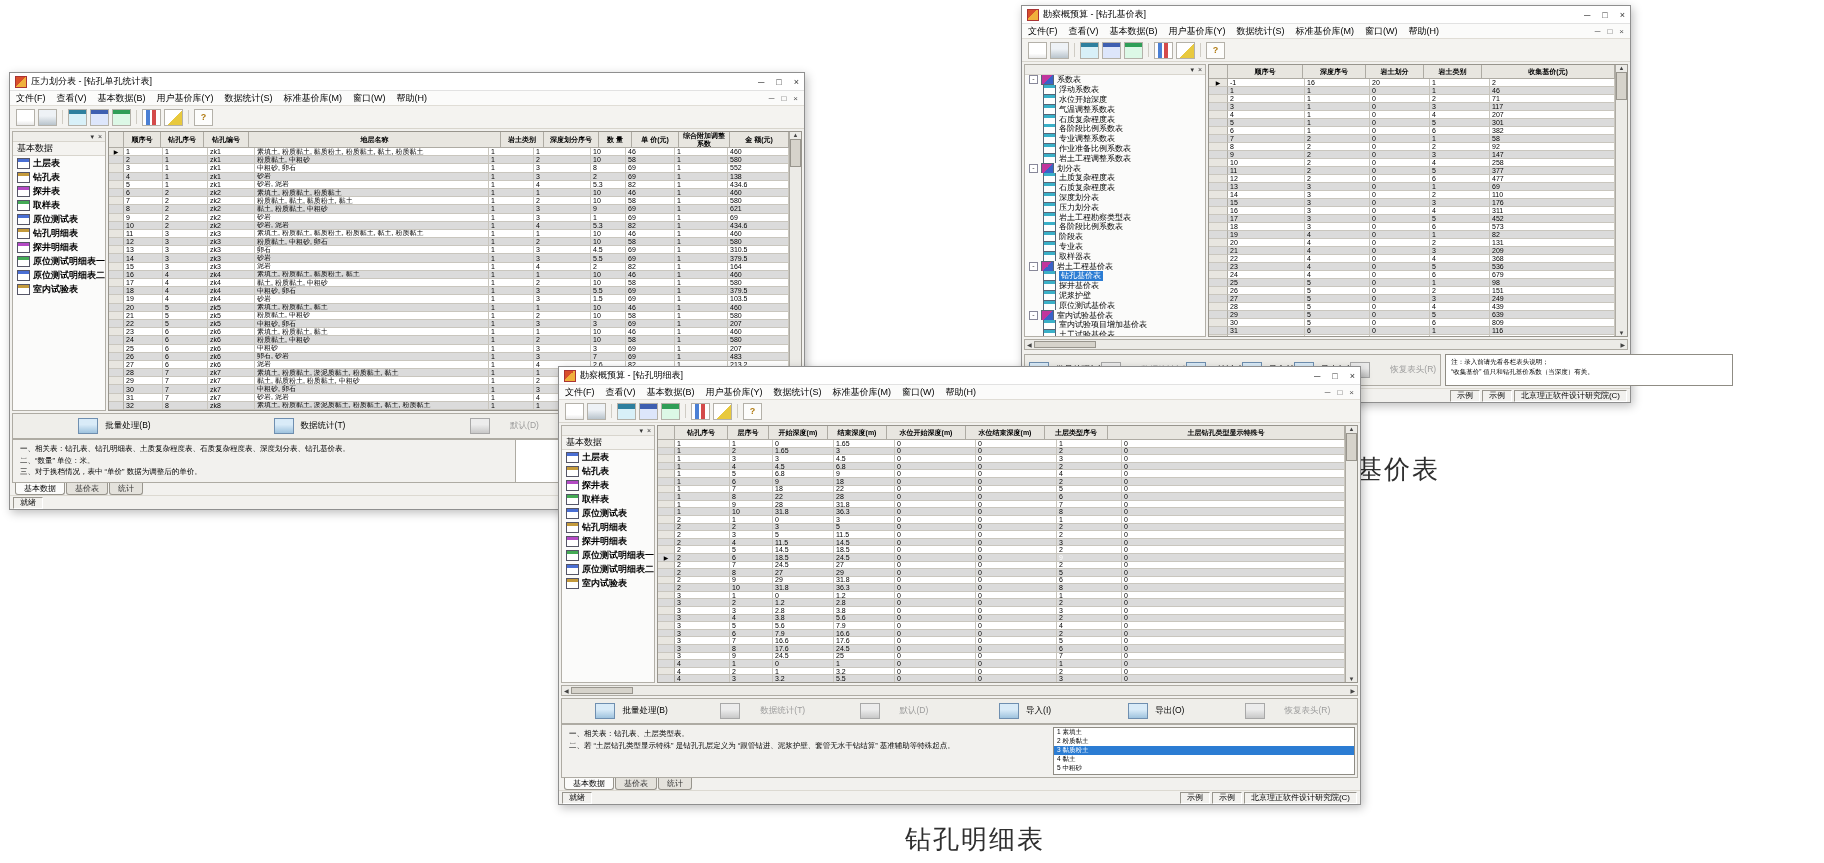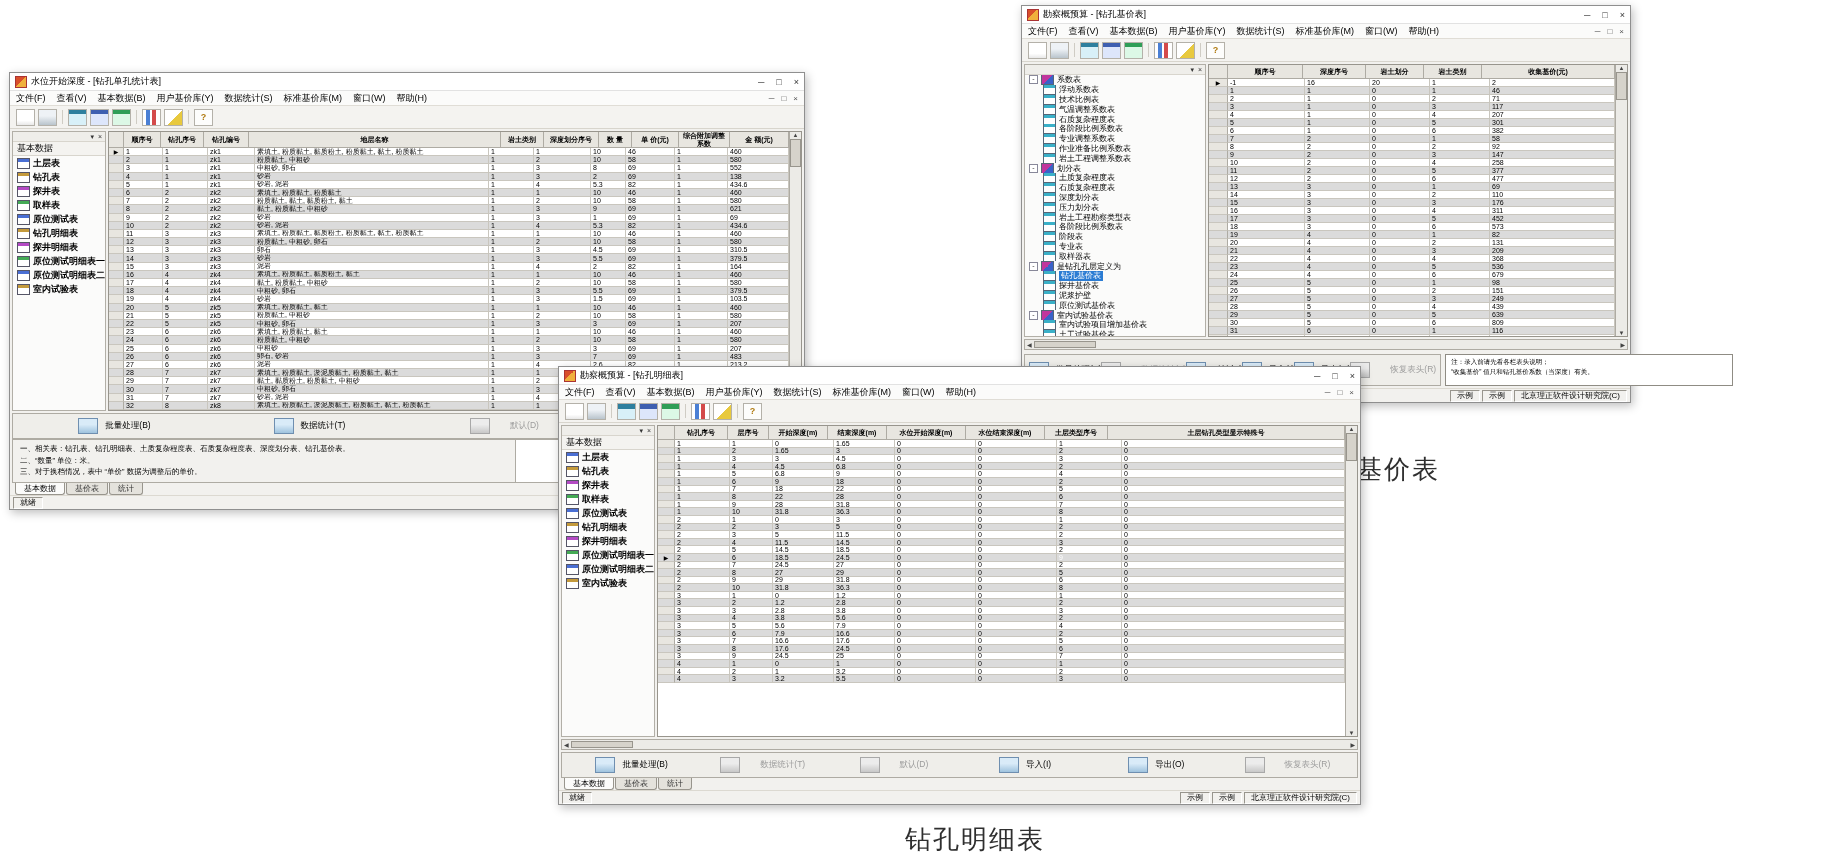--- a/index.html
+++ b/index.html
@@ -87,21 +87,21 @@
 .sseg{border:1px solid;border-color:#98958d #fff #fff #98958d;padding:0 6px;height:10px;line-height:10px;white-space:nowrap;}
 </style>
 </head>
 <body>
 
 <div id="canvas">
 
   <div class="win" id="w1" style="left:9px;top:72px;width:794px;height:436px;z-index:1">
     <div class="titlebar">
       <span class="appico"></span>
-      <span>水位开始深度 - [钻孔单孔统计表]</span>
+      <span>压力划分表 - [钻孔单孔统计表]</span>
       <span class="wbtns">
         <span>─</span>
         <span>□</span>
         <span>×</span>
       </span>
     </div>
     <div class="menubar">
       <span class="mi">文件(F)</span>
         <span class="mi">查看(V)</span>
         <span class="mi">基本数据(B)</span>
@@ -707,21 +707,21 @@
               <span class="tbox">-</span>
               <span class="tico root"></span>
               <span>系数表</span>
             </div>
             <div class="titem" style="padding-left: 18px;">
               <span class="tico"></span>
               <span>浮动系数表</span>
             </div>
             <div class="titem" style="padding-left: 18px;">
               <span class="tico"></span>
-              <span>技术比例表</span>
+              <span>水位开始深度</span>
             </div>
             <div class="titem" style="padding-left: 18px;">
               <span class="tico"></span>
               <span>气温调整系数表</span>
             </div>
             <div class="titem" style="padding-left: 18px;">
               <span class="tico"></span>
               <span>石质复杂程度表</span>
             </div>
             <div class="titem" style="padding-left: 18px;">
@@ -777,21 +777,21 @@
               <span class="tico"></span>
               <span>专业表</span>
             </div>
             <div class="titem" style="padding-left: 18px;">
               <span class="tico"></span>
               <span>取样器表</span>
             </div>
             <div class="titem" style="padding-left: 4px;">
               <span class="tbox">-</span>
               <span class="tico root"></span>
-              <span>是钻孔孔层定义为</span>
+              <span>岩土工程基价表</span>
             </div>
             <div class="titem" style="padding-left: 18px;">
               <span class="tico"></span>
               <span class="sel">钻孔基价表</span>
             </div>
             <div class="titem" style="padding-left: 18px;">
               <span class="tico"></span>
               <span>探井基价表</span>
             </div>
             <div class="titem" style="padding-left: 18px;">
@@ -1635,20 +1635,33 @@
         </span>
         <span class="bitem">
           <span class="bico"></span>
           <span>导出(O)</span>
         </span>
         <span class="bitem dis">
           <span class="bico"></span>
           <span>恢复表头(R)</span>
         </span>
       </div>
+    <div class="noteband" style="flex:0 0 52px">
+      <div class="notetext">
+          <div>一、相关表：钻孔表、土层类型表。</div>
+          <div>二、若 “土层钻孔类型显示特殊” 是钻孔孔层定义为 “跟管钻进、泥浆护壁、套管无水干钻结算” 基准辅助等特殊起点。</div>
+        </div>
+      <div class="lbox">
+          <div class="lrow">1  素填土</div>
+          <div class="lrow">2  粉质黏土</div>
+          <div class="lrow sel">3  黏质粉土</div>
+          <div class="lrow">4  黏土</div>
+          <div class="lrow">5  中粗砂</div>
+        </div>
+    </div>
     <div class="tabsrow">
         <span class="tab active">基本数据</span>
         <span class="tab">基价表</span>
         <span class="tab">统计</span>
       </div>
     <div class="statusbar">
       <span class="sleft">
           <span class="sseg">就绪</span>
         </span>
       <span class="sright">

